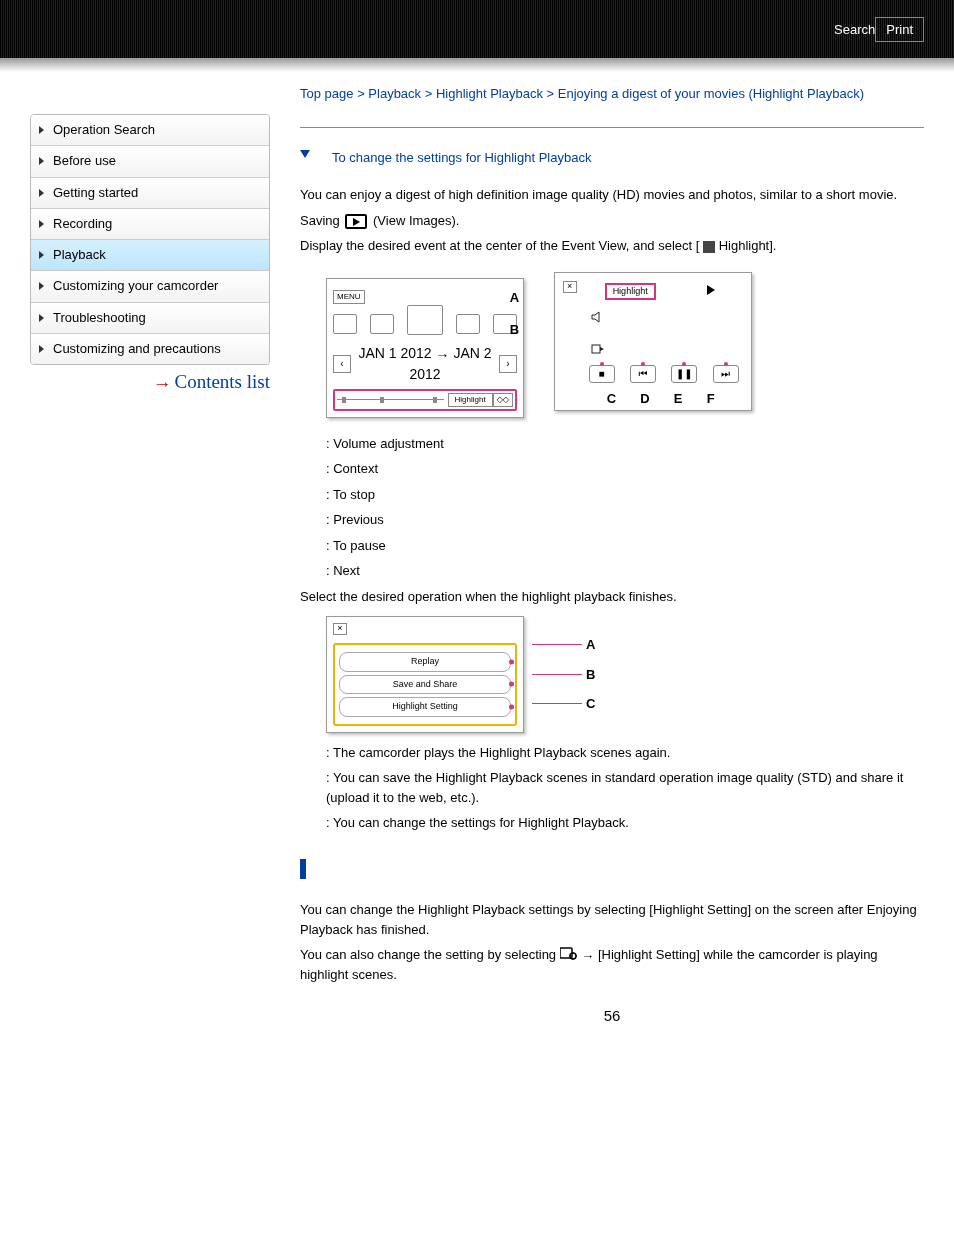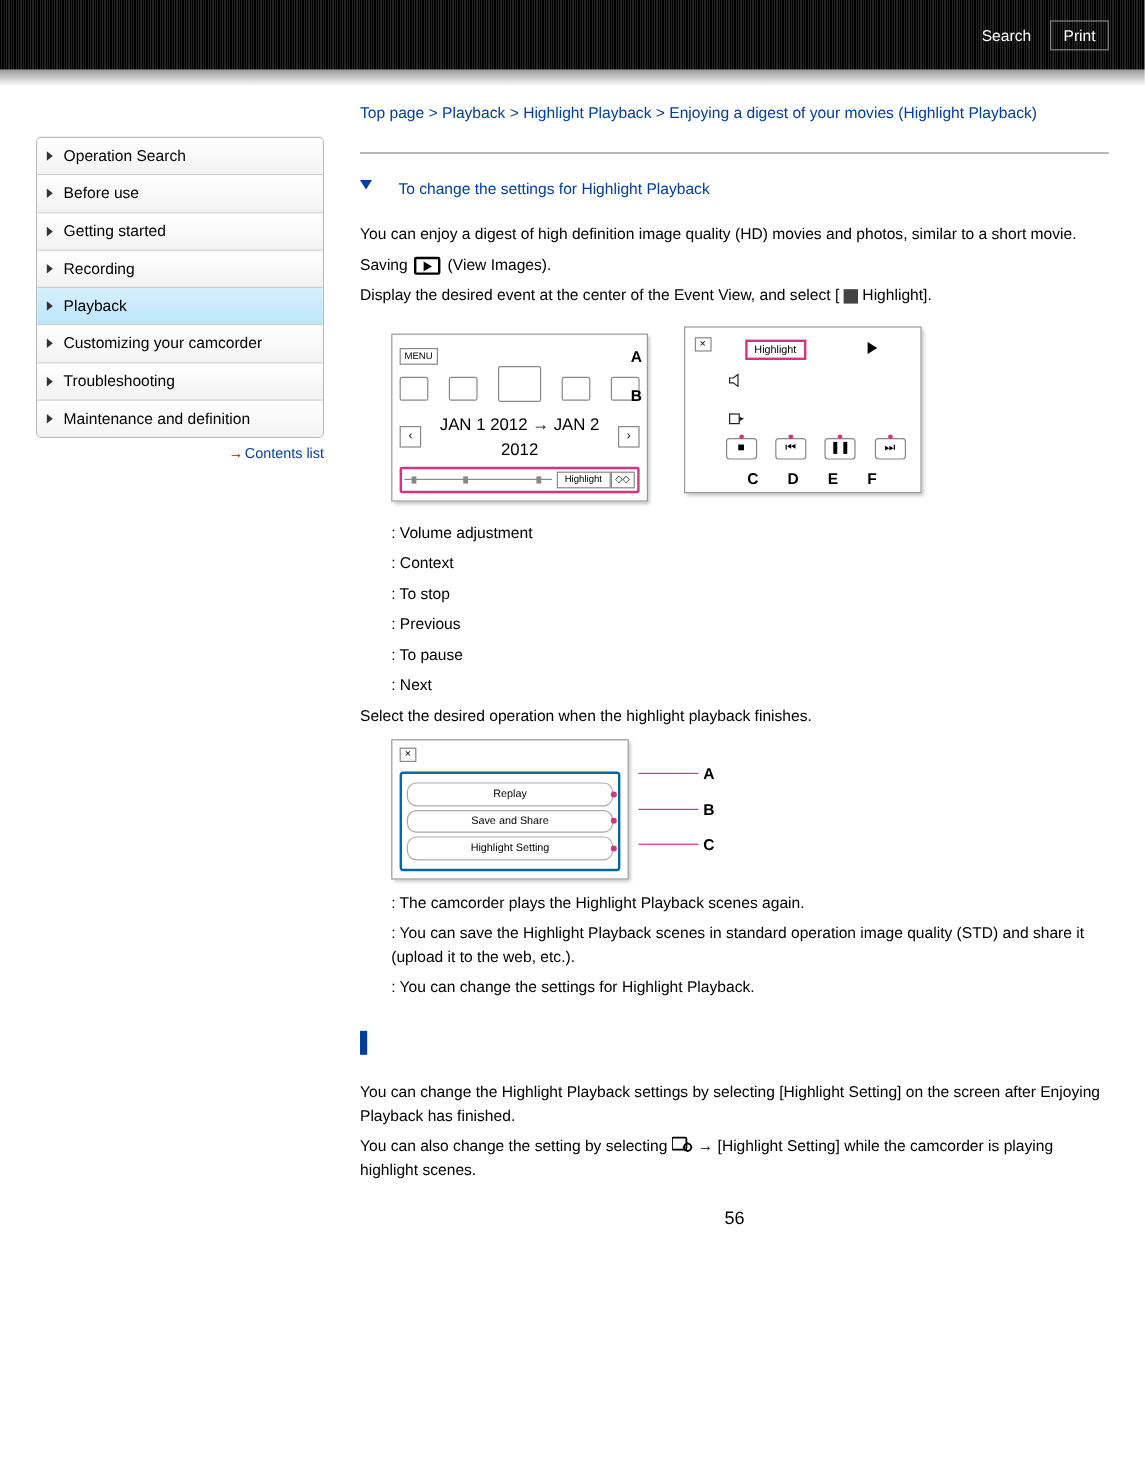--- a/index.html
+++ b/index.html
@@ -11,21 +11,21 @@
     background: #fff;
   }
   .header-bar {
     height: 58px;
     background: repeating-linear-gradient(90deg, #000 0 1px, #222 1px 2px);
     position: relative;
     display: flex;
     justify-content: flex-end;
     align-items: center;
     padding-right: 30px;
-    gap: 16px;
+    gap: 0;
   }
   .header-bar::after {
     content: "";
     position: absolute;
     left: 0; right: 0; bottom: -14px;
     height: 14px;
     background: linear-gradient(to bottom, rgba(0,0,0,0.4), rgba(0,0,0,0));
   }
   .hbtn {
     color: #fff;
@@ -64,21 +64,22 @@
     border-left: 5px solid #333;
     border-top: 4px solid transparent;
     border-bottom: 4px solid transparent;
   }
   .nav-item.active {
     background: linear-gradient(#d6f0ff, #bde6fb);
   }
   .contents-link {
     text-align: right;
     margin-top: 6px;
-    font-size: 12px;
+    font-size: 19px;
+    font-family: Liberation Serif, serif;
   }
   .contents-link a { color: #003f9e; text-decoration: none; }
   .contents-link .arrow { color: #c00; letter-spacing: -2px; }
   .main { flex: 1; min-width: 0; }
   .breadcrumbs { color: #003f9e; font-size: 13px; margin-bottom: 26px; text-align: left; }
   .breadcrumbs a { color: #003f9e; text-decoration: none; }
   .breadcrumbs .sep { color: #003f9e; }
   hr.rule { border: none; border-top: 1px solid #888; margin: 18px 0 22px 0; }
   .toc-link { color: #003f9e; margin: 0 0 20px 0; display: flex; align-items: flex-start; gap: 22px; }
   .toc-link .tri {
@@ -109,21 +110,21 @@
   .figure {
     margin: 10px 0 10px 26px;
     border: 1px solid #999;
     box-shadow: 2px 2px 3px rgba(0,0,0,0.25);
     background: #fff;
     padding: 6px;
     position: relative;
     display: inline-block;
   }
   
-  .fig-event { width: 214px; }
+  .fig-event { width: 198px; }
   .ev-menu {
     border: 1px solid #888; font-size: 8px; padding: 0 3px; display: inline-block;
   }
   .ev-row { display: flex; justify-content: space-between; align-items: center; margin: 4px 0; }
   .ev-thumb {
     width: 24px; height: 20px; border: 1px solid #888; border-radius: 2px;
   }
   .ev-thumb.big { width: 36px; height: 30px; position: relative; top: -4px; }
   .ev-page { width: 18px; height: 18px; border: 1px solid #888; display:flex; align-items:center; justify-content:center; font-size:10px;}
   .ev-date { font-size: 14px; text-align: center; flex: 1; }
@@ -179,21 +180,21 @@
   .fig-menu-wrap { display:flex; align-items:center; gap:8px; margin: 10px 0 10px 26px;}
   .fig-menu {
     border: 1px solid #999;
     box-shadow: 2px 2px 3px rgba(0,0,0,0.25);
     background:#fff; padding:6px; width:198px; position:relative;
   }
   .fm-close {
     width:14px; height:12px; border:1px solid #888;
     display:flex; align-items:center; justify-content:center; font-size:9px; margin-bottom:8px;
   }
-  .fm-group { border:2px solid #0369a1; border-radius:3px; padding:4px;}
+  .fm-group { border:2px solid #eab308; border-radius:3px; padding:4px;}
   .fm-row {
     border:1px solid #aaa; border-radius:8px; padding:2px 8px;
     font-size:9px; text-align:center; margin:3px 0; position:relative;
     background:#fff;
   }
   .fm-row::after {
     content:""; position:absolute; right:-4px; top:50%; width:5px; height:5px;
     background:#d63384; border-radius:50%; transform:translateY(-50%);
   }
   .fm-labels { display:flex; flex-direction:column; gap:10px; font-weight:bold; }
@@ -214,21 +215,21 @@
 <div class="page">
   <aside class="sidebar">
     <div class="nav">
       <div class="nav-item">Operation Search</div>
       <div class="nav-item">Before use</div>
       <div class="nav-item">Getting started</div>
       <div class="nav-item">Recording</div>
       <div class="nav-item active">Playback</div>
       <div class="nav-item">Customizing your camcorder</div>
       <div class="nav-item">Troubleshooting</div>
-      <div class="nav-item">Maintenance and definition</div>
+      <div class="nav-item">Customizing and precautions</div>
     </div>
     <div class="contents-link">
       <span class="arrow">→</span>
       <a class="link">Contents list</a>
     </div>
   </aside>
 
   <main class="main">
     <div class="breadcrumbs">
       <a class="link">Top page</a>

